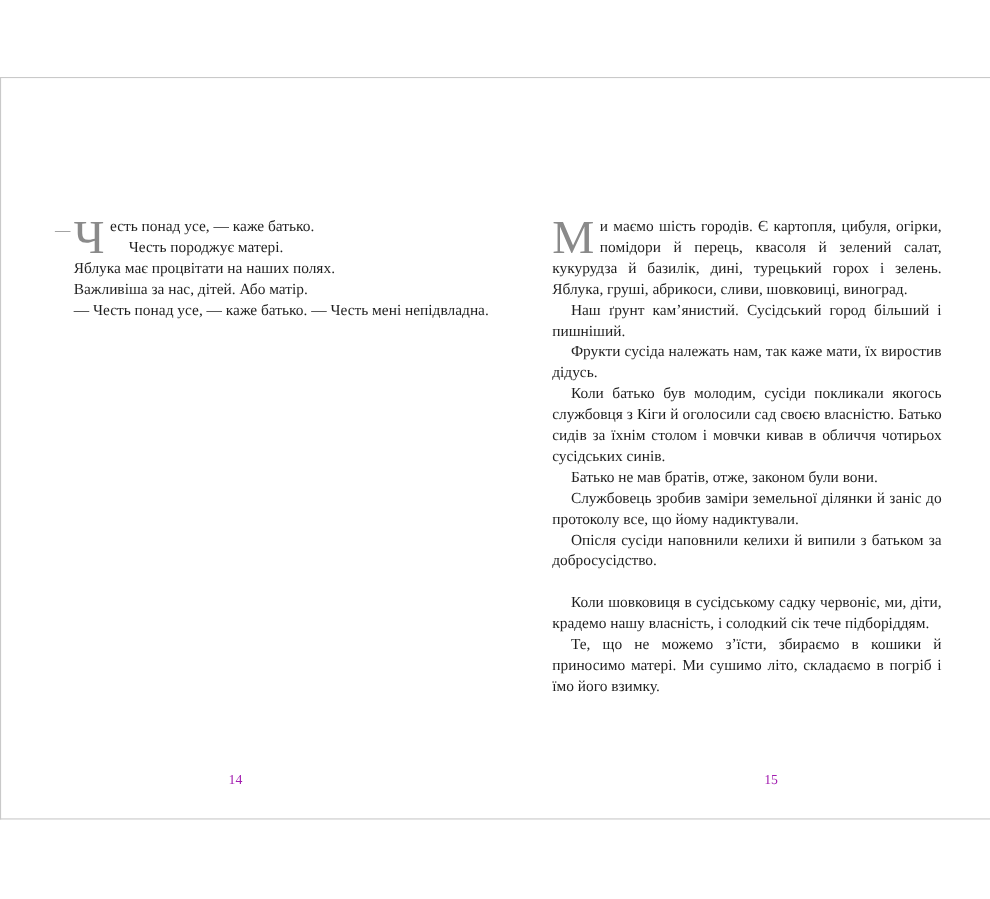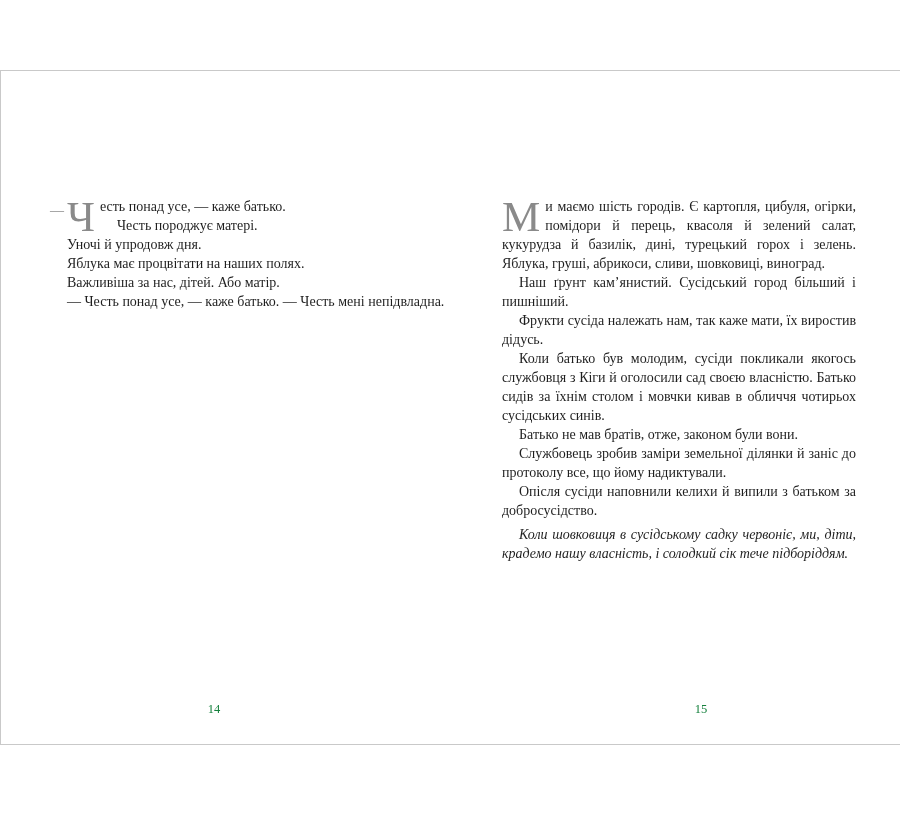--- a/index.html
+++ b/index.html
@@ -38,21 +38,21 @@
     line-height: 19px;
     text-align: justify;
   }
   .left-col  { left: 49px;  width: 399px; }
   .right-col { left: 501px; width: 354px; }
 
   .text-col p {
     margin: 0;
     text-indent: 17px;
   }
-  .text-col p.space-before { margin-top: 5px; font-style: italic; }
+  .text-col p.space-before { margin-top: 19px; }
 
   .opening { text-indent: 0; }
 
   .dc-wrap {
     float: left;
     height: 36px;
     margin: 2px 5px 0 0;
     white-space: nowrap;
   }
   .dc-dash {
@@ -71,60 +71,60 @@
     line-height: 36px;
     color: #8a8a8a;
   }
   .folio {
     position: absolute;
     width: 40px;
     top: 631px;
     text-align: center;
     font-size: 12.5px;
     line-height: 15px;
-    color: #15803d;
+    color: #a21caf;
   }
   .folio-left  { left: 193px; }
   .folio-right { left: 680px; }
 </style>
 </head>
 <body>
 
 <div class="stage">
   <div class="spread">
 
     <div class="text-col left-col">
       <div class="opening">
         <span class="dc-wrap">
           <span class="dc-dash">—</span><span class="dropcap">Ч</span>
         </span><span>есть понад усе, — каже батько.</span>
       </div>
       <div>
           <p>Честь породжує матері.</p>
-          <p>Уночі й упродовж дня.</p>
           <p>Яблука має процвітати на наших полях.</p>
           <p>Важливіша за нас, дітей. Або матір.</p>
           <p>— Честь понад усе, — каже батько. — Честь мені непідвладна.</p>
         </div>
     </div>
 
     <div class="text-col right-col">
       <div class="opening">
         <span class="dc-wrap">
           <span class="dropcap">М</span>
         </span><span>и маємо шість городів. Є картопля, цибуля, огірки, помідори й перець, квасоля й зелений салат, кукурудза й базилік, дині, турецький горох і зелень. Яблука, груші, абрикоси, сливи, шовковиці, виноград.</span>
       </div>
       <div>
           <p>Наш ґрунт кам’янистий. Сусідський город більший і пишніший.</p>
           <p>Фрукти сусіда належать нам, так каже мати, їх виростив дідусь.</p>
           <p>Коли батько був молодим, сусіди покликали якогось службовця з Кіги й оголосили сад своєю власністю. Батько сидів за їхнім столом і мовчки кивав в обличчя чотирьох сусідських синів.</p>
           <p>Батько не мав братів, отже, законом були вони.</p>
           <p>Службовець зробив заміри земельної ділянки й заніс до протоколу все, що йому надиктували.</p>
           <p>Опісля сусіди наповнили келихи й випили з батьком за добросусідство.</p>
           <p class="space-before">Коли шовковиця в сусідському садку червоніє, ми, діти, крадемо нашу власність, і солодкий сік тече підборіддям.</p>
+          <p>Те, що не можемо з’їсти, збираємо в кошики й приносимо матері. Ми сушимо літо, складаємо в погріб і їмо його взимку.</p>
         </div>
     </div>
 
     <div class="folio folio-left">14</div>
     <div class="folio folio-right">15</div>
 
   </div>
 </div>
 
 </body></html>

